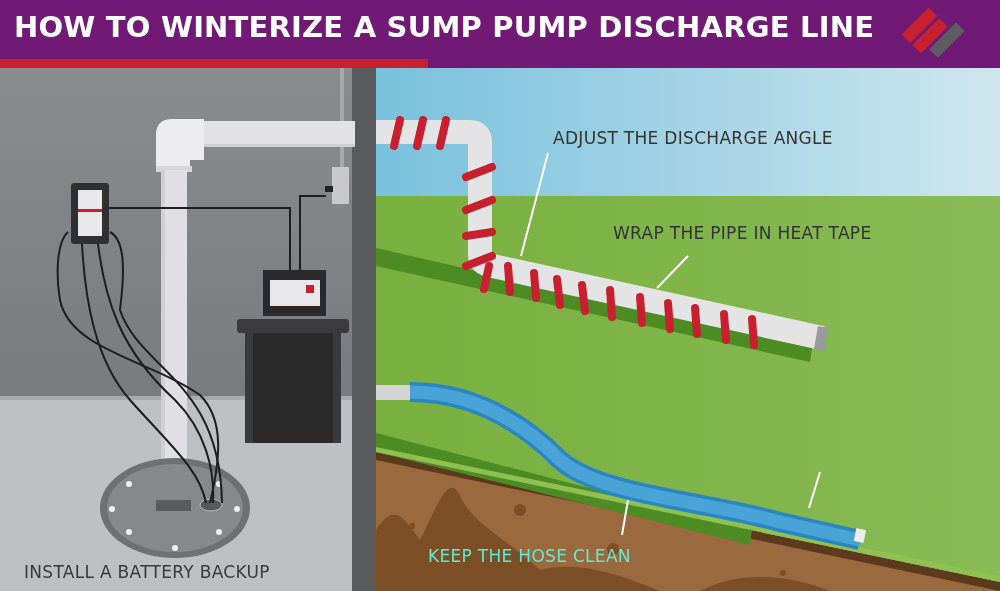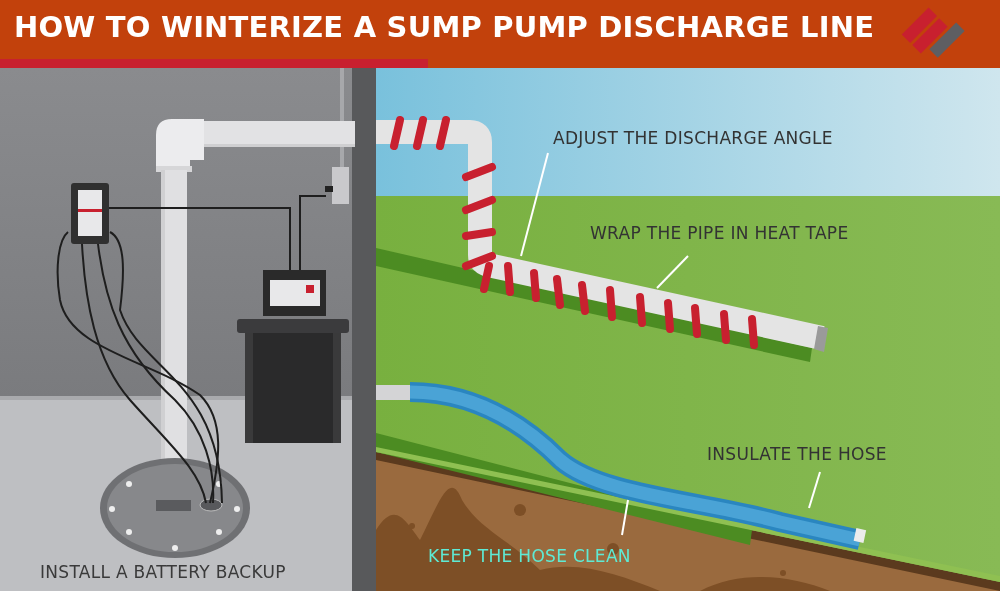--- a/index.html
+++ b/index.html
@@ -1,26 +1,26 @@
 <!DOCTYPE html>
 <html><head>
 <meta charset="utf-8">
 <style>
   html, body { margin: 0; padding: 0; }
   body { width: 1000px; height: 591px; overflow: hidden; background: #333; font-family: "Liberation Sans", sans-serif; }
   .canvas { position: relative; width: 1000px; height: 591px; overflow: hidden; }
-  .header { position: absolute; left: 0; top: 0; width: 1000px; height: 68px; background: #c2410c; }
+  .header { position: absolute; left: 0; top: 0; width: 1000px; height: 68px; background: #701a75; }
   .title { position: absolute; left: 14px; top: 10px; color: #ffffff; font-family: "DejaVu Sans", sans-serif; font-weight: bold; font-size: 29px; letter-spacing: 0.2px; white-space: nowrap; }
   .redbar { position: absolute; left: 0; top: 59px; width: 428px; height: 9px; background: #c8202f; }
   .logo { position: absolute; left: 895px; top: 2px; width: 70px; height: 62px; }
   svg.scene { position: absolute; left: 0; top: 68px; }
   .label { position: absolute; font-family: "DejaVu Sans", sans-serif; font-size: 17px; letter-spacing: 0.3px; white-space: nowrap; }
   .label.dark { color: #333333; }
   .label.light { color: #5eead4; }
-  .label.grey { color: #3a3a3a; margin-left: 16px; }
+  .label.grey { color: #3a3a3a; }
 </style>
 </head>
 <body>
 
 <div class="canvas">
 
   <div class="header">
     <div class="title">HOW TO WINTERIZE A SUMP PUMP DISCHARGE LINE</div>
     <svg class="logo" viewBox="0 0 70 62">
       <g transform="rotate(-45 35 31)">
@@ -156,16 +156,15 @@
         <line x1="548" y1="153" x2="521" y2="256"></line>
         <line x1="688" y1="256" x2="657" y2="288"></line>
         <line x1="820" y1="472" x2="809" y2="508"></line>
         <line x1="628" y1="500" x2="622" y2="535"></line>
       </g>
     </g>
   </svg>
 
   <div class="label grey" style="left:24px; top:562px;">INSTALL A BATTERY BACKUP</div>
   <div class="label dark" style="left:553px; top:128px;text-align:center;">ADJUST THE DISCHARGE ANGLE</div>
-  <div class="label dark" style="left:590px; top:223px;">WRAP THE PIPE IN HEAT TAPE</div>
-  <div class="label dark" style="left:707px; top:444px;">INSULATE THE HOSE</div>
+  <div class="label dark" style="left:613px; top:223px;">WRAP THE PIPE IN HEAT TAPE</div>
   <div class="label light" style="left:428px; top:546px;">KEEP THE HOSE CLEAN</div>
 </div>
 
 </body></html>

